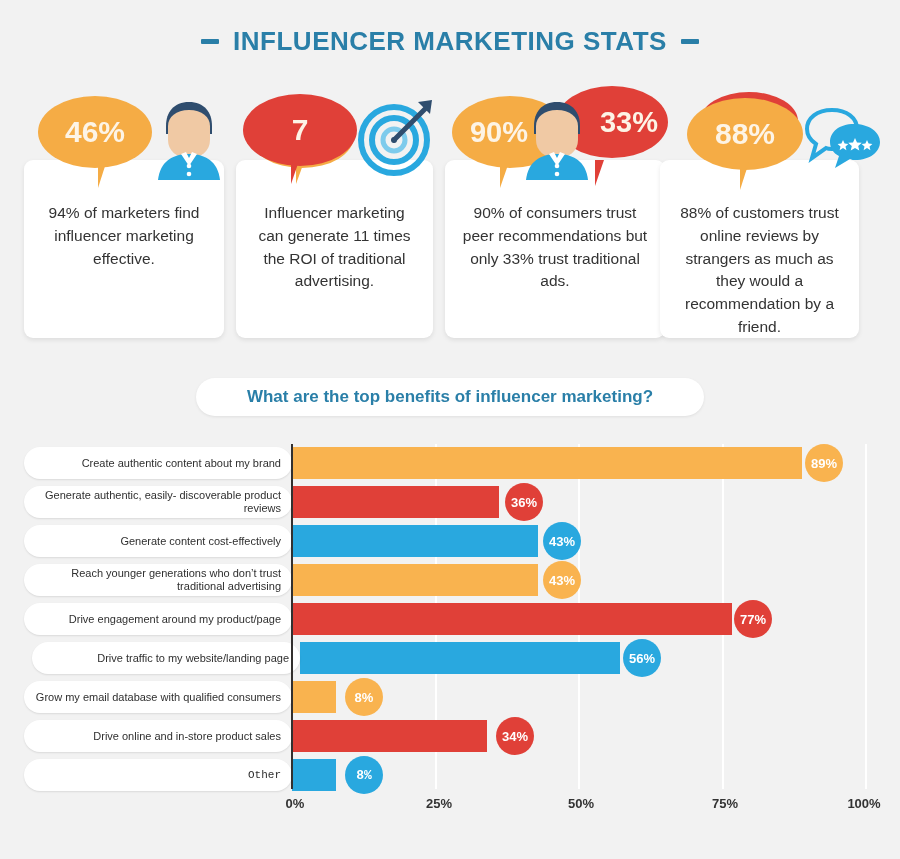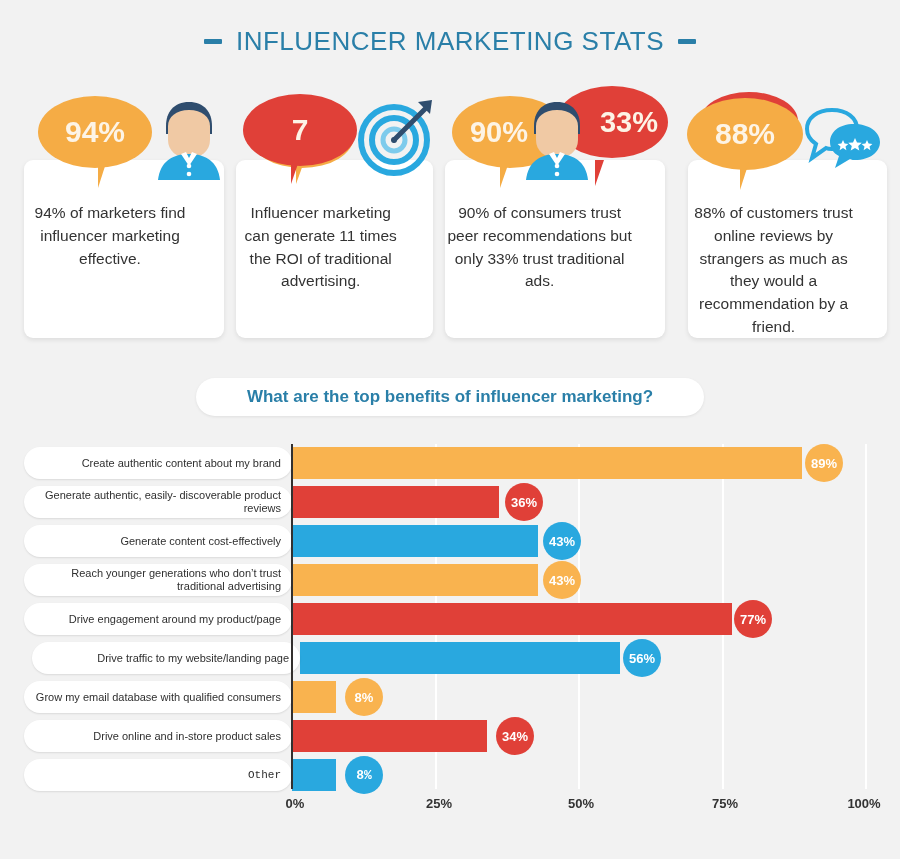--- a/index.html
+++ b/index.html
@@ -11,40 +11,40 @@
   }
   .page { position: relative; width: 900px; height: 859px; background: #f2f2f2; }
 
   
   .title-row {
     position: absolute; top: 26px; left: 0; width: 900px;
     display: flex; align-items: center; justify-content: center; gap: 14px;
   }
   .title-dash { width: 18px; height: 5px; background: #2a7fa8; border-radius: 1px; }
   .title-text {
-    font-size: 26px; letter-spacing: 0.5px; color: #2a7fa8; font-weight: 400;
+    font-size: 26px; letter-spacing: 0.5px; color: #2a7fa8; font-weight: 700;
     white-space: nowrap;
   }
 
   
   .cards { position: absolute; top: 160px; left: 0; width: 900px; height: 178px; }
   .card {
     position: absolute; top: 0; height: 178px;
     background: #ffffff; border-radius: 9px;
     box-shadow: 0 2px 5px rgba(0,0,0,0.09);
-    display: flex; align-items: flex-start; 
+    display: flex; align-items: flex-start; justify-content: center;
   }
   .card-text {
     margin-top: 42px; width: 86%; text-align: center;
     font-size: 15.5px; line-height: 1.47; color: #333333;
   }
   .card1 { left: 24px; width: 200px; }
   .card2 { left: 236px; width: 197px; }
   .card3 { left: 445px; width: 220px; }
-  .card4 { left: 688px; width: 199px; }
+  .card4 { left: 660px; width: 199px; }
 
   
   .gfx { position: absolute; top: 0; left: 0; width: 900px; height: 200px; pointer-events: none; }
   .gfx > * { position: absolute; }
 
   .bubble {
     border-radius: 50%;
     display: flex; align-items: center; justify-content: center;
     color: #fdf4e6; font-weight: bold; line-height: 1;
   }
@@ -129,21 +129,21 @@
       <div class="card-text">90% of consumers trust peer recommendations but only 33% trust traditional ads.</div>
     </div>
     <div class="card card4">
       <div class="card-text">88% of customers trust online reviews by strangers as much as they would a recommendation by a friend.</div>
     </div>
   </div>
 
   <div class="gfx">
 
     <div class="bubble orange" style="left:38px; top:96px; width:114px; height:72px; font-size:30px;">
-      <span>94%</span>
+      <span>46%</span>
     </div>
     <div class="tail" style="left:98px; top:160px; border-left:9px solid #F5AC45; border-right:11px solid transparent; border-bottom:28px solid transparent;"></div>
     <svg class="person" style="left:152px; top:96px;" viewBox="0 0 74 84">
       <path d="M37 6 C22 6 14 16 14 30 L14 38 L60 38 L60 30 C60 16 52 6 37 6 Z" fill="#2F4D6E"></path>
       <path d="M16 30 C16 21 24 14 37 14 C50 14 58 21 58 30 L58 44 C58 55 49 62 37 62 C25 62 16 55 16 44 Z" fill="#F0C9A4"></path>
       <path d="M37 58 C20 58 8 66 6 84 L68 84 C66 66 54 58 37 58 Z" fill="#29A8DF"></path>
       <path d="M29 58 L37 70 L45 58 L40 56 L37 62 L34 56 Z" fill="#ffffff"></path>
       <circle cx="37" cy="70" r="2.3" fill="#ffffff"></circle>
       <circle cx="37" cy="78" r="2.3" fill="#ffffff"></circle>
     </svg>

